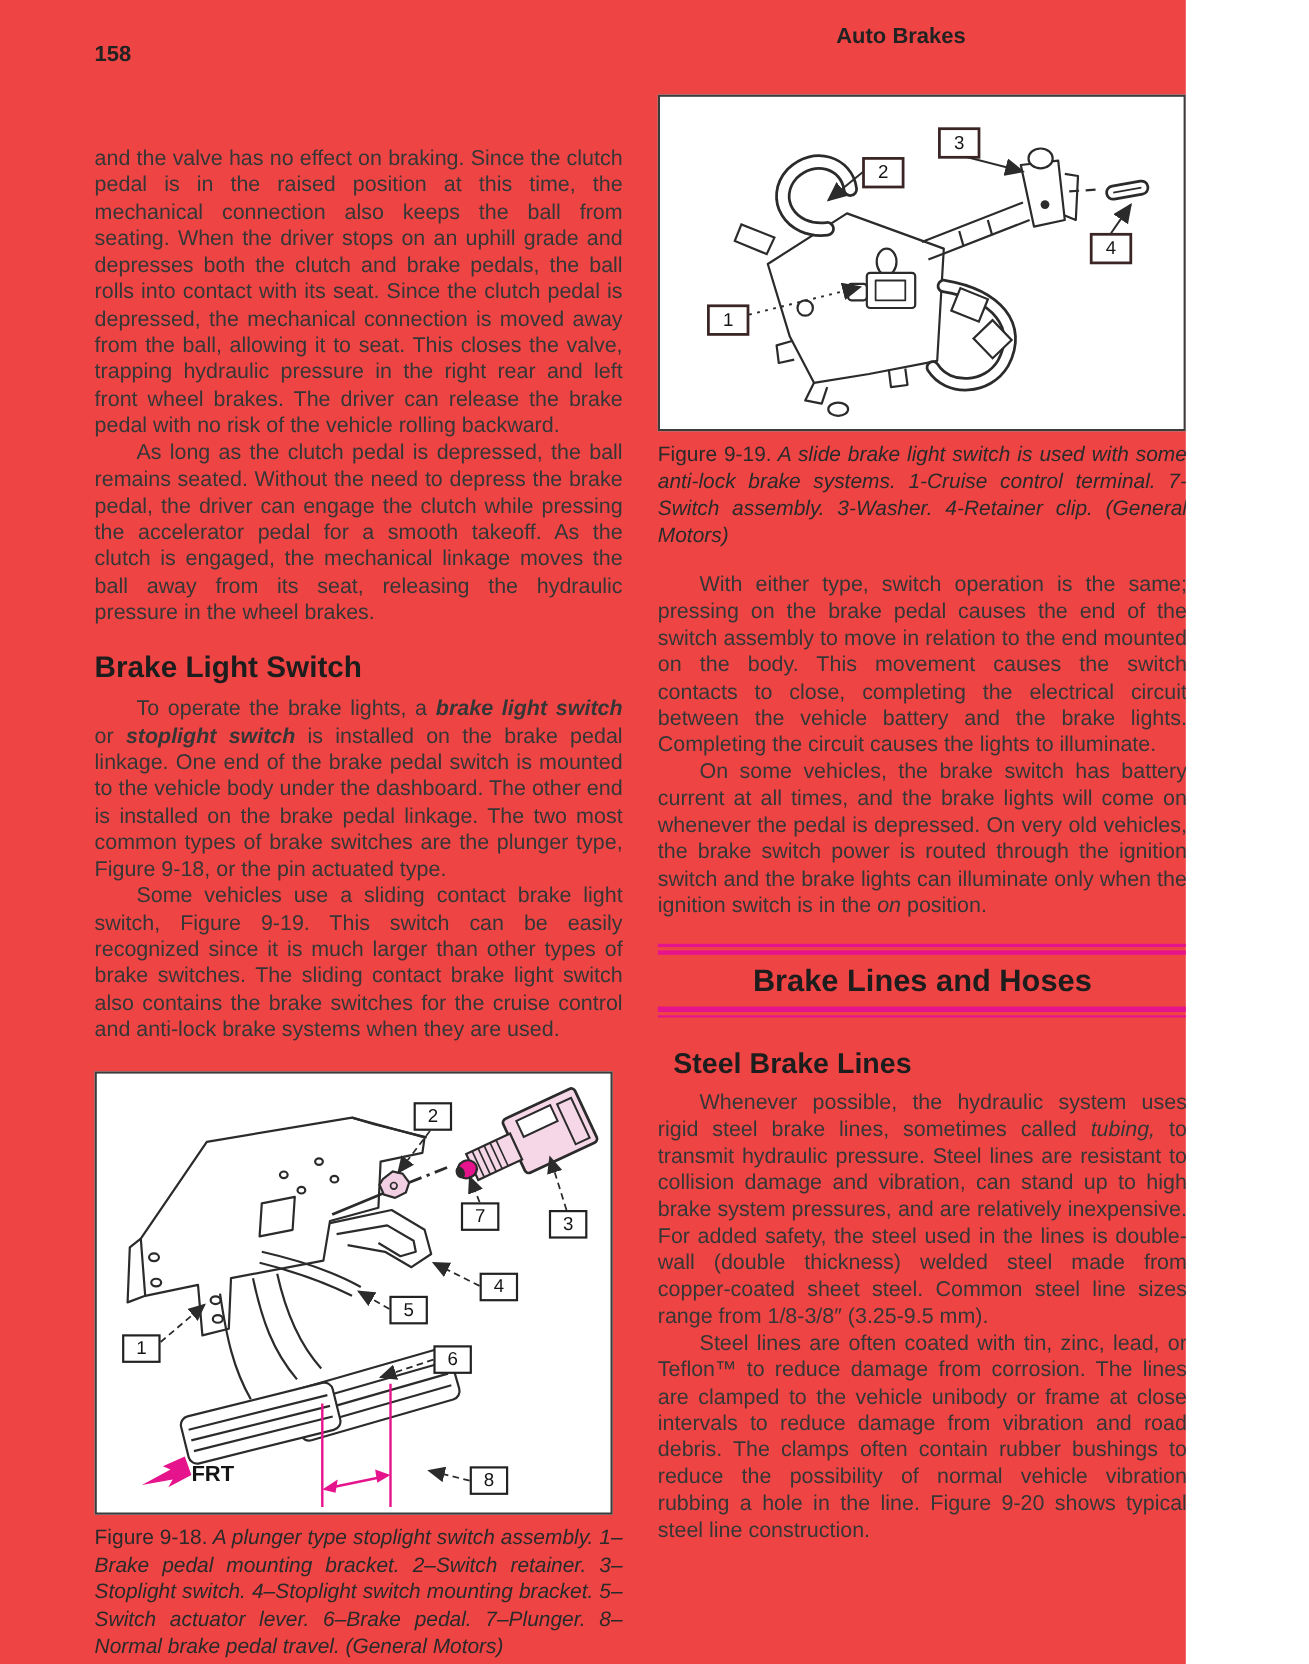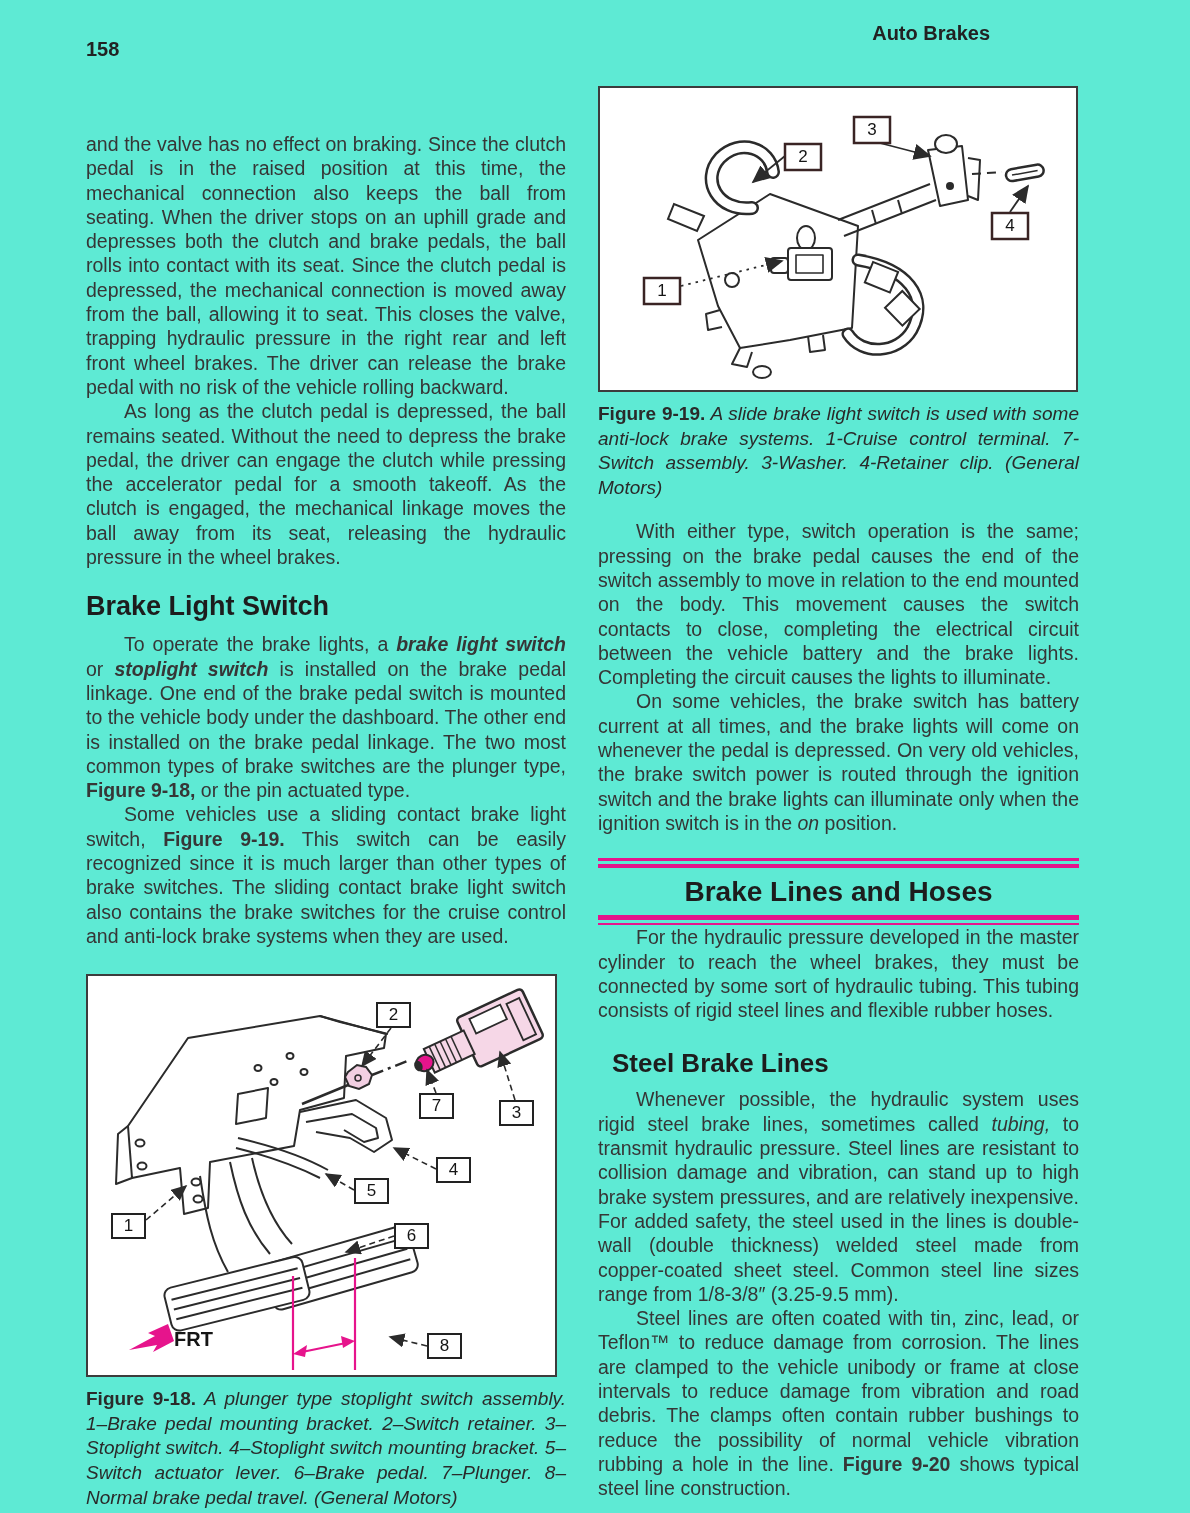--- a/index.html
+++ b/index.html
@@ -1,27 +1,27 @@
 <!DOCTYPE html>
 <html lang="en"><head>
 <meta charset="utf-8">
 <style>
   html,body{margin:0;padding:0;background:#ffffff;}
-  .page{position:relative;width:1190px;height:1513px;background:#5eead4;overflow:hidden;
+  .page{position:relative;width:1078px;height:1513px;background:#ef4444;overflow:hidden;
         font-family:"Liberation Sans",sans-serif;color:#333;}
   .hdr-num{position:absolute;left:86px;top:38px;font-size:20px;font-weight:bold;color:#222;}
   .hdr-title{position:absolute;right:200px;top:22px;font-size:20px;font-weight:bold;color:#222;}
   .col{position:absolute;}
   .col-left{left:86px;top:84px;width:480px;margin-top:48px;}
   .col-right{left:598px;top:86px;width:481px;}
   p.body{font-size:19.5px;line-height:24.3px;text-align:justify;margin:0;color:#363636;
          hyphens:auto;-webkit-hyphens:auto;}
   p.body.ind{text-indent:38px;}
   p.body + p.body{margin-top:0;}
-  .b{font-weight:bold;font-style:normal;}
+  .b{font-weight:normal;font-style:normal;}
   .i{font-style:italic;}
   .bi{font-weight:bold;font-style:italic;}
   h2.sec{font-size:27px;line-height:32px;font-weight:bold;color:#1d1d1d;margin:21px 0 10px 0;}
   h3.sub{font-size:26px;line-height:30px;font-weight:bold;color:#1d1d1d;margin:26px 0 9px 14px;}
   .figframe{border:2.5px solid #3c3c3c;background:#fff;}
   .fig18{margin-top:26px;width:467px;height:399px;}
   .fig19{width:476px;height:302px;}
   .caption{font-size:19px;line-height:24.6px;text-align:justify;color:#2a2a2a;margin-top:10px;}
   .rules-heading{margin-top:23px;}
   .rl{background:#e6148c;}
@@ -274,19 +274,18 @@
     <div class="rules-heading">
       <div class="rl rl-thin"></div>
       <div class="rl-gap"></div>
       <div class="rl rl-thick"></div>
       <h2 class="banner">Brake Lines and Hoses</h2>
       <div class="rl rl-thick"></div>
       <div class="rl-gap"></div>
       <div class="rl rl-thin"></div>
     </div>
 
-    <p class="body ind sp2"><span>For the hydraulic pressure developed in the master cylinder to reach the wheel brakes, they must be connected by some sort of hydraulic tubing. This tubing consists of rigid steel lines and flexible rubber hoses.</span></p>
     <h3 class="sub">Steel Brake Lines</h3>
     <p class="body ind"><span>Whenever possible, the hydraulic system uses rigid steel brake lines, sometimes called </span><span class="i">tubing,</span><span> to transmit hydraulic pressure. Steel lines are resistant to collision damage and vibration, can stand up to high brake system pressures, and are relatively inexpensive. For added safety, the steel used in the lines is double-wall (double thickness) welded steel made from copper-coated sheet steel. Common steel line sizes range from 1/8-3/8″ (3.25-9.5 mm).</span></p>
     <p class="body ind"><span>Steel lines are often coated with tin, zinc, lead, or Teflon™ to reduce damage from corrosion. The lines are clamped to the vehicle unibody or frame at close intervals to reduce damage from vibration and road debris. The clamps often contain rubber bushings to reduce the possibility of normal vehicle vibration rubbing a hole in the line. </span><span class="b">Figure 9-20</span><span> shows typical steel line construction.</span></p>
   </div>
 
 </div>
 
 </body></html>

